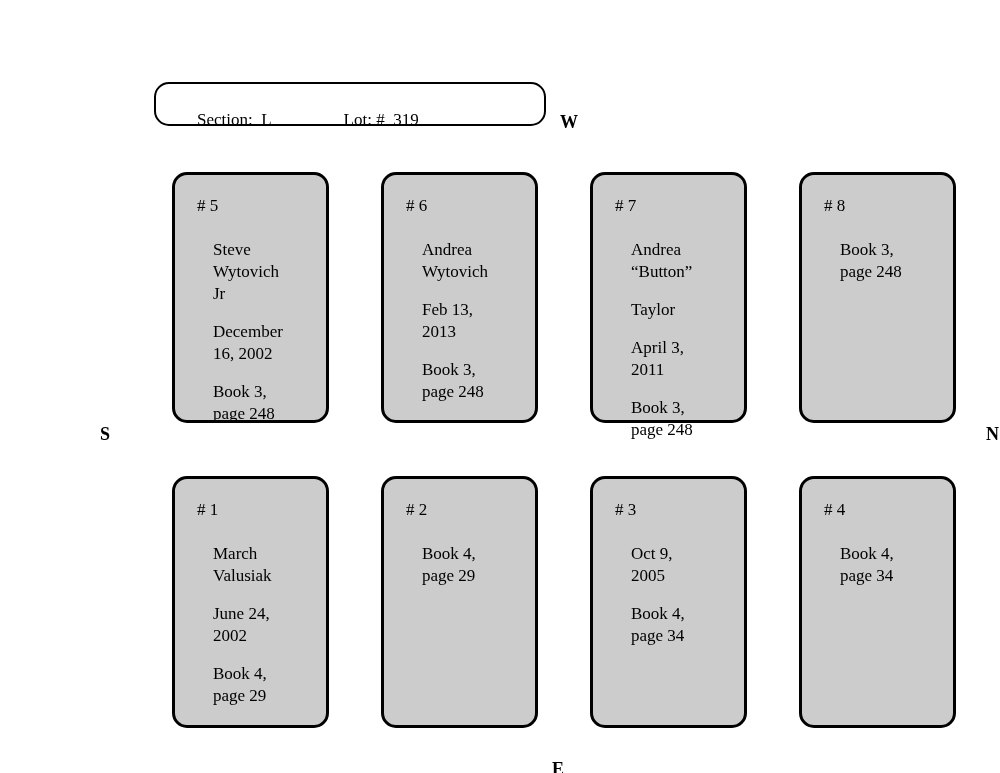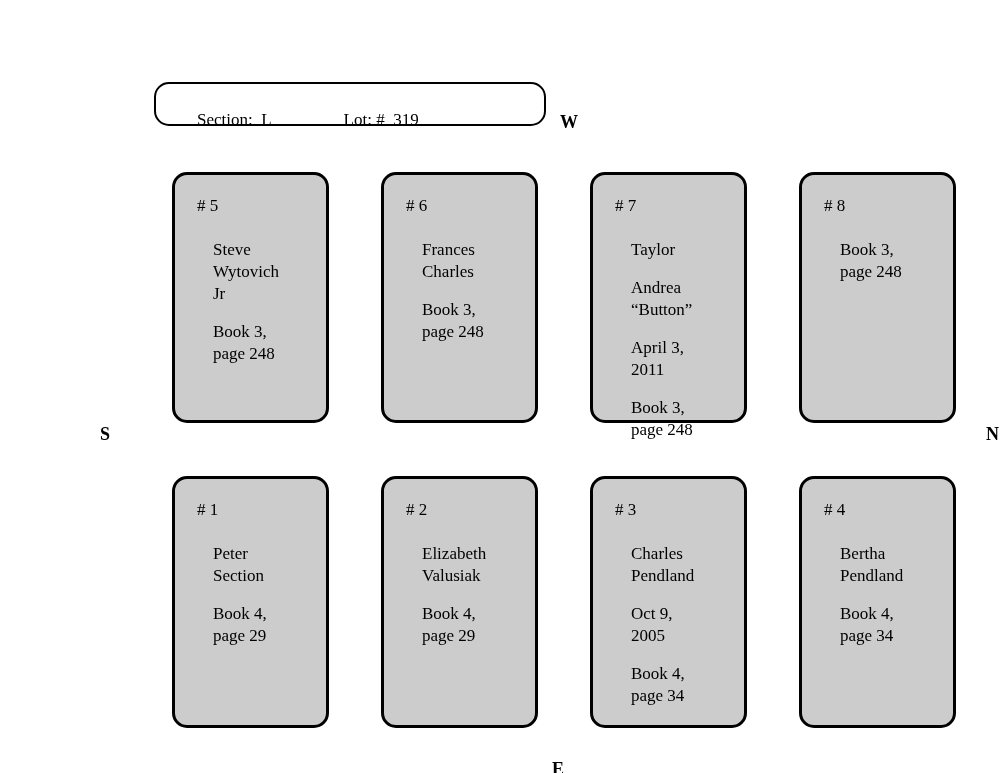--- a/index.html
+++ b/index.html
@@ -84,76 +84,76 @@
   <div class="compass w">W</div>
   <div class="compass s">S</div>
   <div class="compass n">N</div>
   <div class="compass e">E</div>
 
   <div class="plot-grid">
   <div class="plot-card">
     <div class="plot-number"># 5</div>
     <div class="plot-body">
           <div>Steve Wytovich Jr</div>
+          <div>December 16, 2002</div>
           <div>Book 3, page 248</div>
         </div>
   </div>
 
   <div class="plot-card">
     <div class="plot-number"># 6</div>
     <div class="plot-body">
-          <div>Frances Charles</div>
+          <div>Andrea Wytovich</div>
+          <div>Feb 13, 2013</div>
           <div>Book 3, page 248</div>
         </div>
   </div>
 
   <div class="plot-card">
     <div class="plot-number"># 7</div>
     <div class="plot-body">
+          <div>Andrea “Button”</div>
           <div>Taylor</div>
-          <div>Andrea “Button”</div>
           <div>April 3, 2011</div>
           <div>Book 3, page 248</div>
         </div>
   </div>
 
   <div class="plot-card">
     <div class="plot-number"># 8</div>
     <div class="plot-body">
           <div>Book 3, page 248</div>
         </div>
   </div>
 
   <div class="plot-card">
     <div class="plot-number"># 1</div>
     <div class="plot-body">
-          <div>Peter Section</div>
+          <div>March Valusiak</div>
+          <div>June 24, 2002</div>
           <div>Book 4, page 29</div>
         </div>
   </div>
 
   <div class="plot-card">
     <div class="plot-number"># 2</div>
     <div class="plot-body">
-          <div>Elizabeth Valusiak</div>
           <div>Book 4, page 29</div>
         </div>
   </div>
 
   <div class="plot-card">
     <div class="plot-number"># 3</div>
     <div class="plot-body">
-          <div>Charles Pendland</div>
           <div>Oct 9, 2005</div>
           <div>Book 4, page 34</div>
         </div>
   </div>
 
   <div class="plot-card">
     <div class="plot-number"># 4</div>
     <div class="plot-body">
-          <div>Bertha Pendland</div>
           <div>Book 4, page 34</div>
         </div>
   </div>
 </div>
 
 </div>
 
 </body></html>

